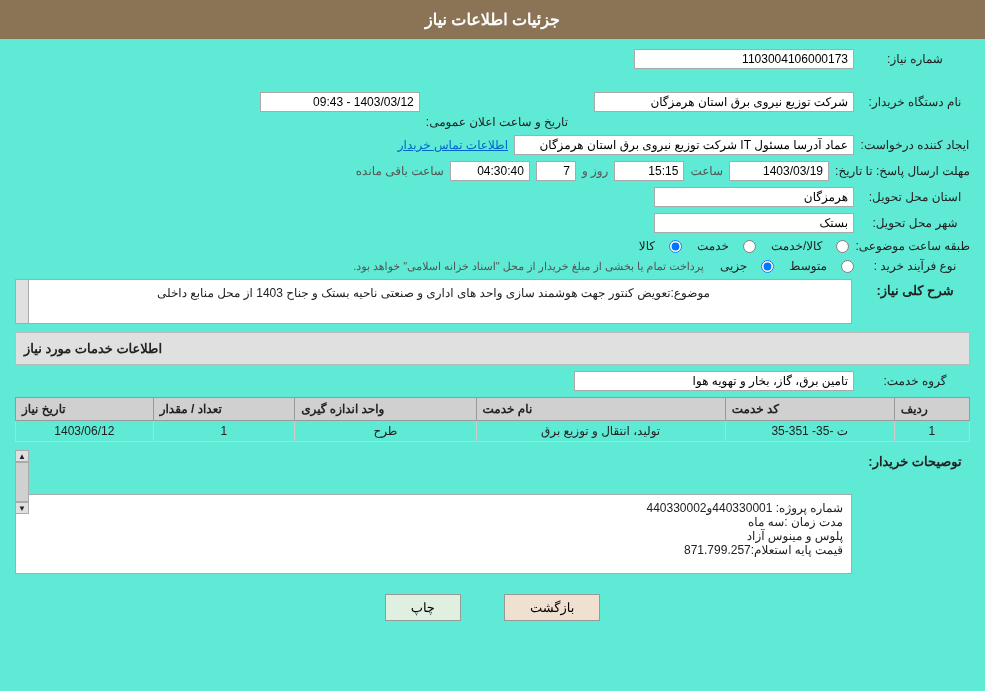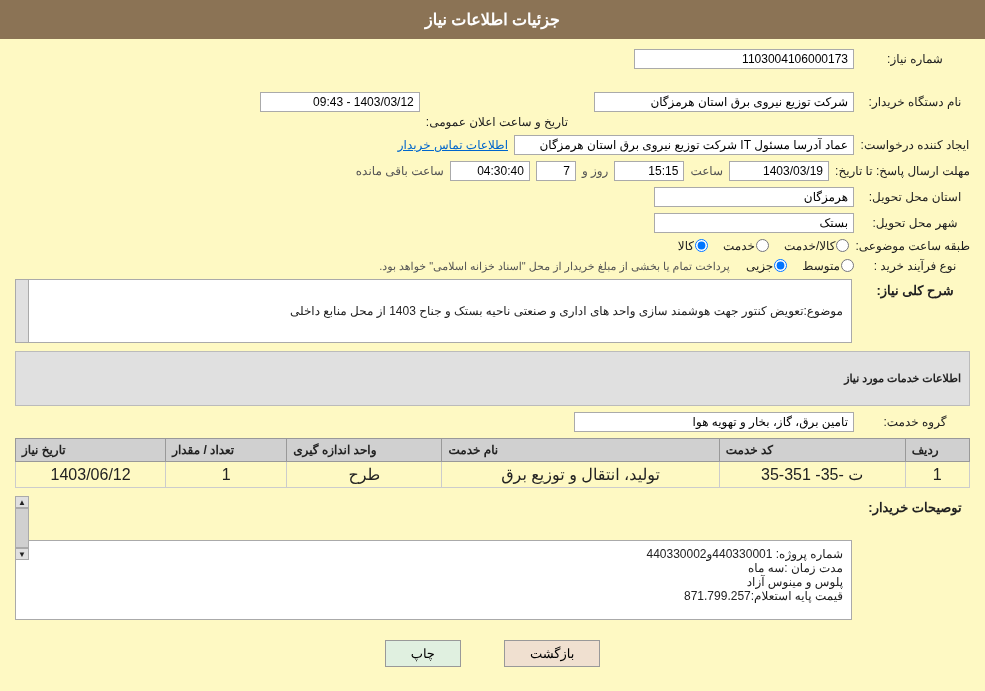--- a/index.html
+++ b/index.html
@@ -6,21 +6,21 @@
     body {
       font-family: Tahoma, Arial, sans-serif;
       background: #f0f0f0;
       direction: rtl;
       font-size: 12px;
       color: #222;
     }
     .page-wrapper {
       max-width: 985px;
       margin: 0 auto;
-      background: #fef9c3;
+      background: #5eead4;
       min-height: 691px;
     }
     .header {
       background: #8B7355;
       color: #fff;
       text-align: center;
       padding: 10px 0;
       font-size: 16px;
       font-weight: bold;
     }
@@ -47,59 +47,59 @@
       font-family: Tahoma, Arial, sans-serif;
       font-size: 12px;
       direction: rtl;
     }
     .input-wide { width: 220px; }
     .link-blue { color: #0066cc; cursor: pointer; text-decoration: underline; }
     .section-title {
       background: #e0e0e0;
       border: 1px solid #bbb;
       font-weight: bold;
-      text-align: right;
-      padding: 20px 8px;
+      text-align: left;
+      padding: 8px 8px;
       margin: 8px 0 6px 0;
-      font-size: 11px;
+      font-size: 13px;
     }
     .radio-group {
       display: flex;
       gap: 15px;
       align-items: center;
     }
     .radio-item {
       display: flex;
-      align-items: flex-start;
-      gap: 1px;
+      align-items: center;
+      gap: 14px;
     }
     table {
       width: 100%;
       border-collapse: collapse;
       margin-bottom: 8px;
     }
     th {
       background: #d0d0d0;
       border: 1px solid #999;
       padding: 4px 6px;
       text-align: left;
       font-size: 12px;
     }
     td {
       border: 1px solid #ccc;
       padding: 3px 6px;
       text-align: center;
-      font-size: 16px;
+      font-size: 12px;
     }
     .desc-box {
       border: 1px solid #aaa;
       background: #fff;
-      padding: 24px 8px;
-      font-size: 12px;
-      text-align: right;
+      padding: 6px 8px;
+      font-size: 12px;
+      text-align: center;
       min-height: 45px;
     }
     .buyer-desc {
       border: 1px solid #aaa;
       background: #fff;
       padding: 6px 8px;
       font-size: 12px;
       text-align: right;
       min-height: 80px;
       direction: rtl;

